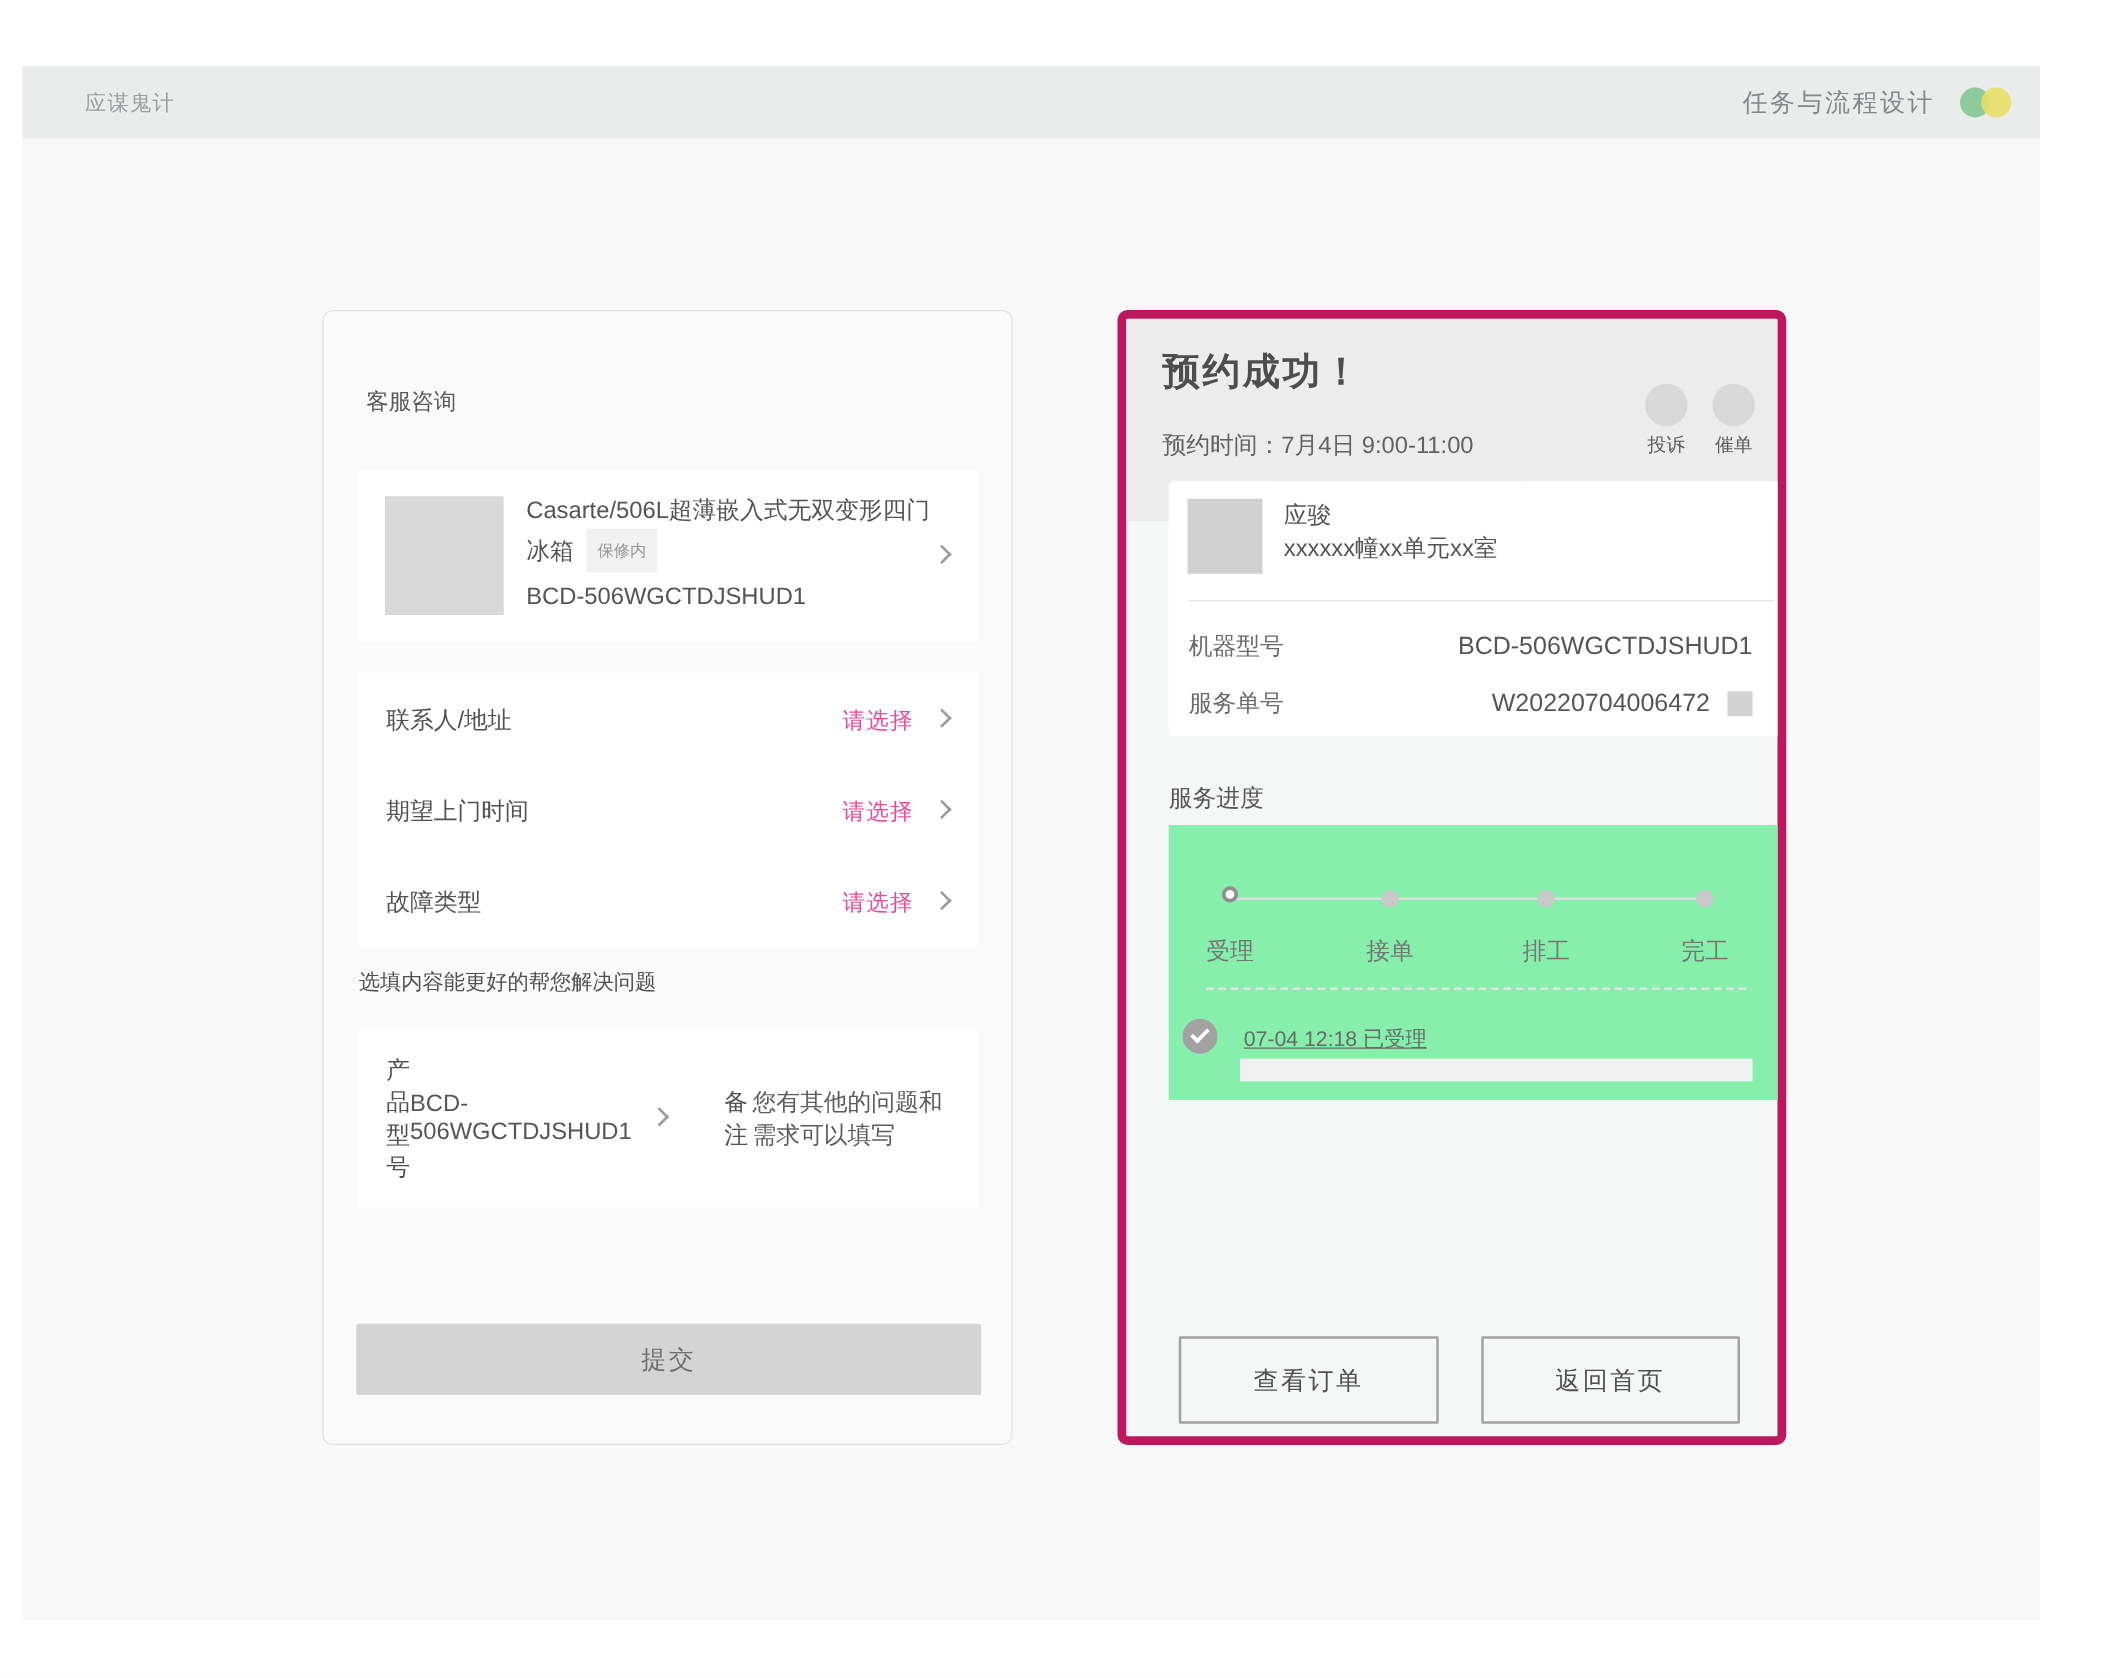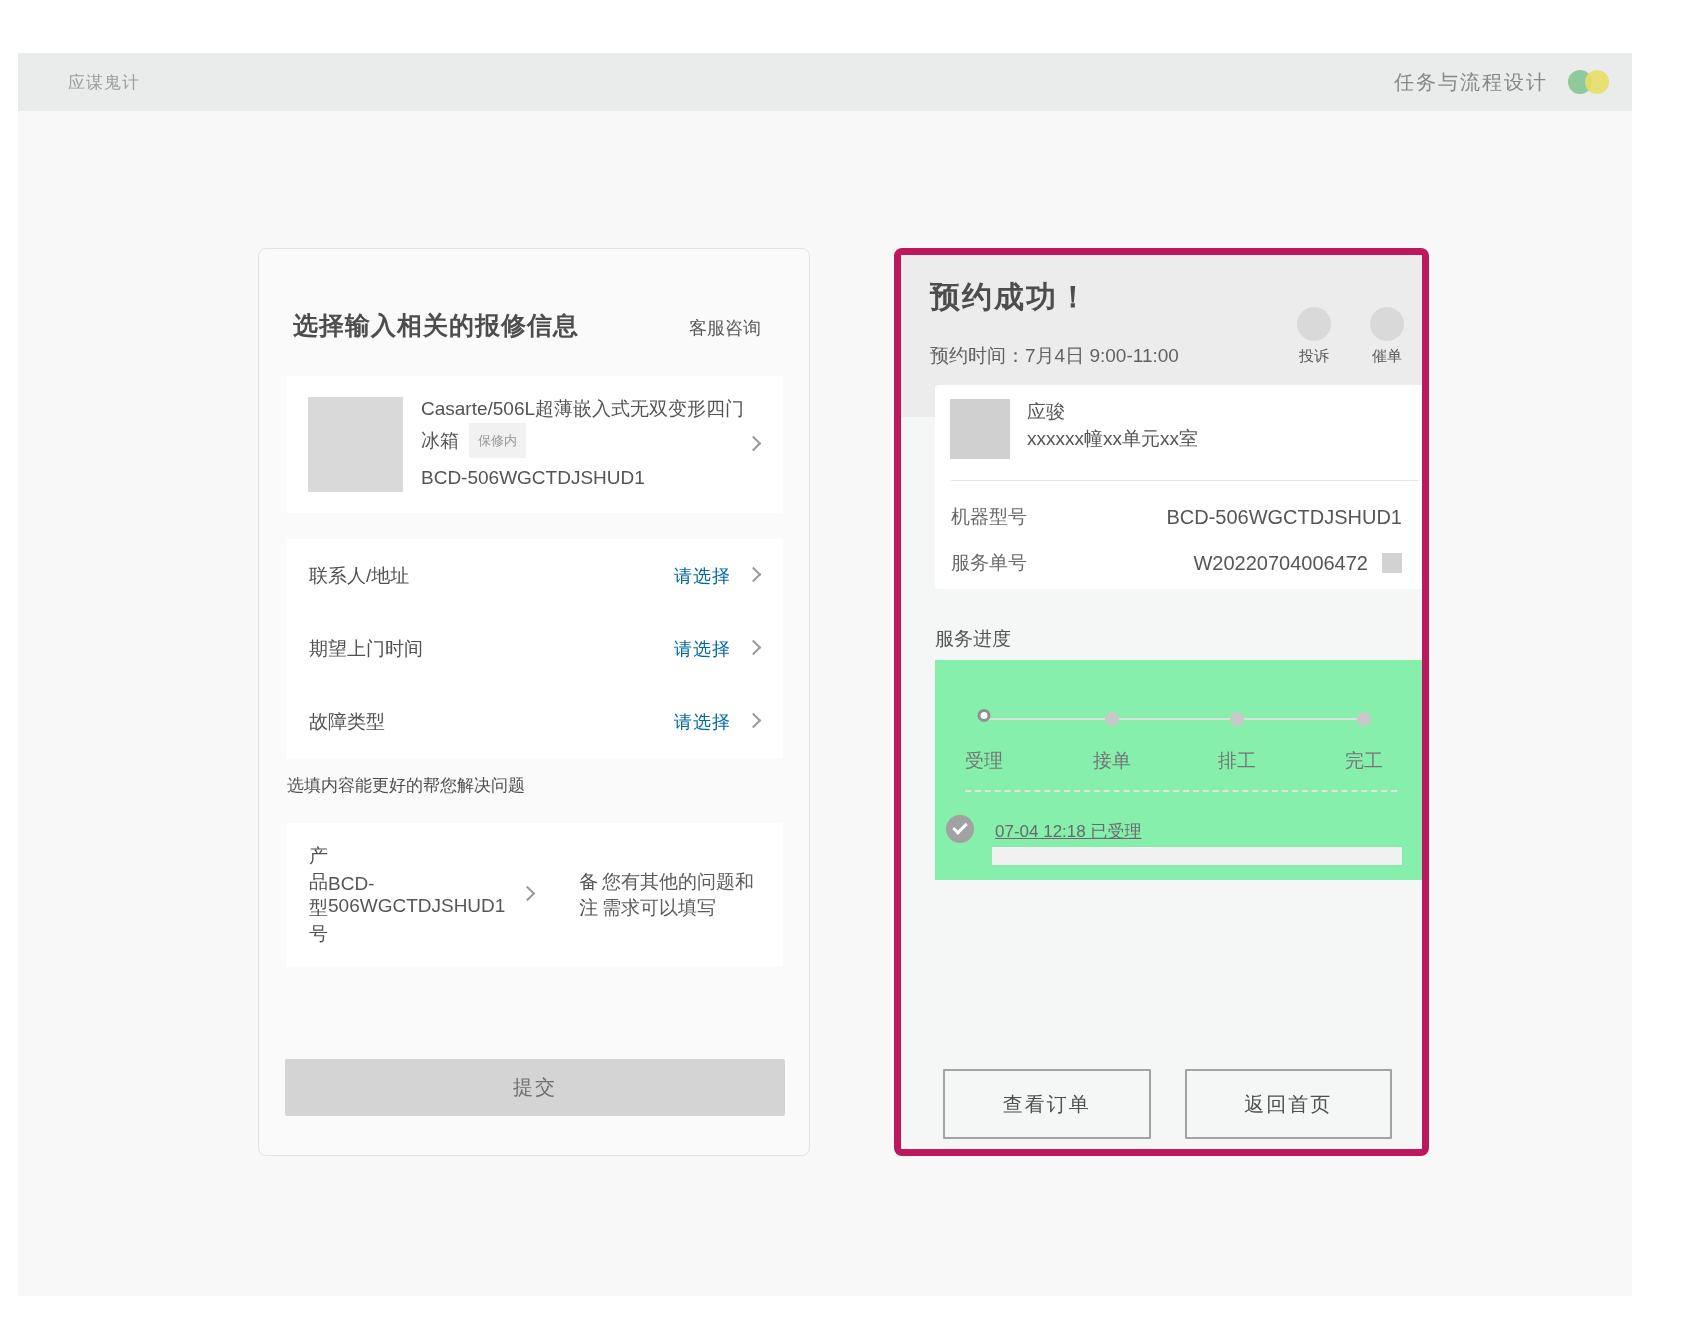--- a/index.html
+++ b/index.html
@@ -36,21 +36,21 @@
   .warranty-tag { display:inline-block; font-size:13px; color:#969696; background:#f1f1f1;
                   padding:3px 9px; margin-left:10px; vertical-align:2px; }
   .product-model { margin-top:5px; }
   .chev { display:inline-block; width:11px; height:11px; border-top:2px solid #9a9a9a;
           border-right:2px solid #9a9a9a; transform:rotate(45deg); }
   .row-chev { position:absolute; right:24px; top:50%; margin-top:-7px; }
 
   .fields-block { top:290px; height:219px; display:flex; flex-direction:column; }
   .field-row { position:relative; flex:1; display:flex; align-items:center; padding:0 52px 0 22px; }
   .field-label { font-size:19px; color:#515151; }
-  .field-ph { margin-left:auto; font-size:18px; color:#0369a1; letter-spacing:1px; }
+  .field-ph { margin-left:auto; font-size:18px; color:#ec4899; letter-spacing:1px; }
 
   .hint { position:absolute; left:28px; top:525px; font-size:17px; color:#4f4f4f; }
 
   .optional-block { top:574px; height:143px; display:flex; flex-direction:row; }
   .opt-value { margin-left:auto; font-size:19px; color:#565656; }
   .opt-value.note { color:#5c5c5c; }
   .field-row.no-chev { padding-right:22px; }
 
   .submit-btn { position:absolute; left:26px; top:810px; width:500px; height:57px;
                 background:#d4d4d4; border:none; border-radius:2px;
@@ -58,21 +58,21 @@
                 display:flex; align-items:center; justify-content:center; cursor:pointer;
                 font-family:inherit; }
 
   
   .card-right { position:absolute; left:876px; top:137px; width:535px; height:908px;
                 background:#f5f6f6; border:7px solid #be185d; border-radius:8px; overflow:hidden; }
   .cr-head { position:absolute; left:0; top:0; width:100%; height:162px; background:#ececec; }
   .cr-title { position:absolute; left:29px; top:22px; font-size:30px; font-weight:600; color:#4d4d4d; letter-spacing:2px; }
   .cr-sub { position:absolute; left:29px; top:88px; font-size:19px; color:#616161;text-align:right; }
   .cr-action { position:absolute; top:52px; width:60px; text-align:center; }
-  .cr-action.a1 { left:383px; }
+  .cr-action.a1 { left:402px; }
   .cr-action.a2 { left:456px; }
   .cr-action-circle { width:34px; height:34px; border-radius:50%; background:#d9d9d9; margin:0 auto; }
   .cr-action-label { margin-top:6px; font-size:15px; color:#595959; }
 
   .info-card { position:absolute; left:34px; top:130px; width:490px; height:204px; background:#ffffff; border-radius:4px; }
   .avatar { position:absolute; left:15px; top:14px; width:60px; height:60px; background:#d0d0d0; }
   .user-name { position:absolute; left:92px; top:14px; font-size:19px; color:#555555; }
   .user-addr { position:absolute; left:92px; top:41px; font-size:19px; color:#555555; }
   .info-divider { position:absolute; left:16px; right:6px; top:95px; border-top:1px solid #e6e6e6; }
   .info-row { position:absolute; left:16px; right:23px; height:32px; display:flex; align-items:center; }
@@ -118,21 +118,20 @@
           <span class="dot y" style="background: rgb(231, 223, 103);"></span>
         </span>
       </div>
     </div>
 
     <div class="main">
 
       <div class="card-left">
 
         <div class="cl-header">
-          <span class="cl-title">选择输入相关的报修信息</span>
           <span class="cl-link">客服咨询</span>
         </div>
 
         <div class="block product-block">
           <div class="product-img"></div>
           <div class="product-text">
             <span>Casarte/506L超薄嵌入式无双变形四门冰箱</span><span class="warranty-tag">保修内</span>
             <div class="product-model">BCD-506WGCTDJSHUD1</div>
           </div>
           <span class="chev row-chev"></span>

